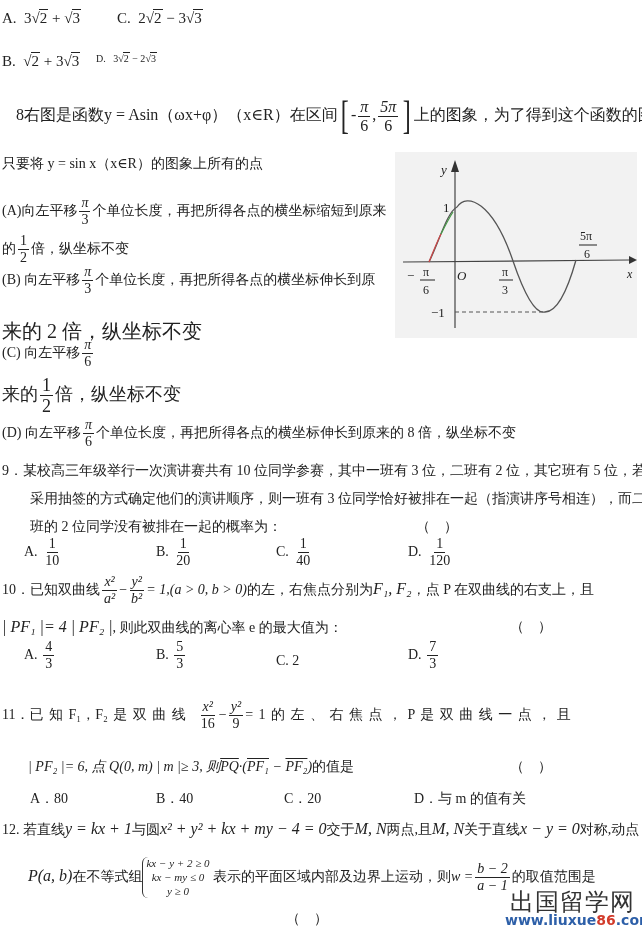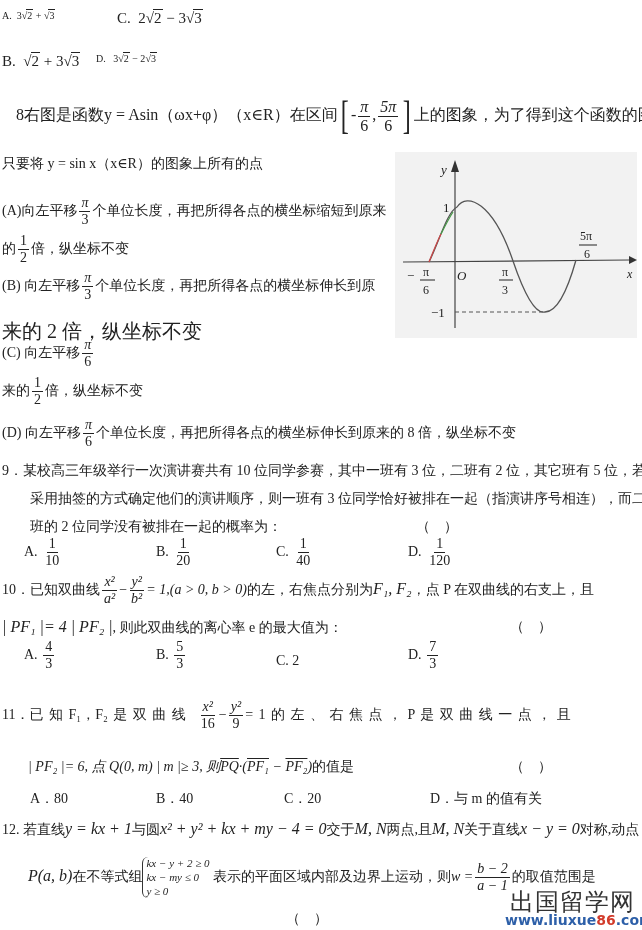--- a/index.html
+++ b/index.html
@@ -8,30 +8,30 @@
   .abs { position:absolute; white-space:nowrap; }
   .it { font-style:italic; }
   .frac { display:inline-flex; flex-direction:column; align-items:center; vertical-align:middle; line-height:1; margin:0 2px; }
   .frac .num { border-bottom:1px solid #222; padding:0 2px 1px; }
   .frac .den { padding:1px 2px 0; }
   .big { font-size:16px; }
   .sqrt { border-top:1px solid #222; padding:0 1px; }
   .rad { margin-right:-1px; }
   .bracket { display:inline-block; vertical-align:middle; font-size:40px; line-height:1; transform:scaleX(0.6); }
   .ovl { text-decoration:overline; }
-  .cases { display:inline-flex; flex-direction:column; vertical-align:middle; border-left:1px solid #333; border-radius:6px 0 0 6px; padding-left:3px; font-size:11px; line-height:1.25; font-style:italic; }
+  .cases { display:inline-flex; flex-direction:column; vertical-align:middle; border-left:1px solid #333; border-radius:6px 0 0 6px; padding-left:3px; font-size:11px; line-height:1.25; font-style:italic;text-align:center; }
   .wm-cn { font-family:"DejaVu Sans",sans-serif; font-size:24px; color:#333; letter-spacing:1px; }
   .wm-url { font-family:"DejaVu Sans",sans-serif; font-size:14px; color:#2d5fa8; font-weight:bold; }
   .wm-url .red { color:#d23b2b; }
   .graph { position:absolute; left:395px; top:152px; width:242px; height:186px; background:#f2f2f2; }
 </style>
 </head>
 <body>
 
-<div class="abs" style="left:2px;top:10px;font-size:10px">
+<div class="abs" style="left:2px;top:10px;font-size:15px">
   <span>A.</span>&nbsp;&nbsp;3<span class="rad">√</span><span class="sqrt">2</span> + <span class="rad">√</span><span class="sqrt">3</span>
 </div>
 <div class="abs" style="left:117px;top:10px;font-size:15px">
   <span>C.</span>&nbsp;&nbsp;2<span class="rad">√</span><span class="sqrt">2</span> − 3<span class="rad">√</span><span class="sqrt">3</span>
 </div>
 <div class="abs" style="left:2px;top:53px;font-size:15px">
   <span>B.</span>&nbsp;&nbsp;<span class="rad">√</span><span class="sqrt">2</span> + 3<span class="rad">√</span><span class="sqrt">3</span>
 </div>
 <div class="abs" style="left:96px;top:53px;font-size:10px">
   <span>D.</span>&nbsp;&nbsp;&nbsp;3<span class="rad">√</span><span class="sqrt">2</span> − 2<span class="rad">√</span><span class="sqrt">3</span>
@@ -53,34 +53,34 @@
       <span class="num it">π</span>
       <span class="den">3</span>
     </span><span>个单位长度，再把所得各点的横坐标缩短到原来</span>
 </div>
 <div class="abs" style="left:2px;top:234px;font-size:14px">
   <span>的</span><span class="frac">
       <span class="num">1</span>
       <span class="den">2</span>
     </span><span>倍，纵坐标不变</span>
 </div>
-<div class="abs" style="left:2px;top:271px;font-size:14px">
+<div class="abs" style="left:2px;top:265px;font-size:14px">
   <span>(B) 向左平移</span><span class="frac">
       <span class="num it">π</span>
       <span class="den">3</span>
     </span><span>个单位长度，再把所得各点的横坐标伸长到原</span>
 </div>
 <div class="abs" style="left:2px;top:318px;font-size:20px">来的 2 倍，纵坐标不变</div>
 <div class="abs" style="left:2px;top:338px;font-size:14px">
   <span>(C) 向左平移</span><span class="frac">
       <span class="num it">π</span>
       <span class="den">6</span>
     </span>
 </div>
-<div class="abs" style="left:2px;top:376px;font-size:14px">
+<div class="abs" style="left:2px;top:376px;font-size:18px">
   <span>来的</span><span class="frac">
       <span class="num">1</span>
       <span class="den">2</span>
     </span><span>倍，纵坐标不变</span>
 </div>
 <div class="abs" style="left:2px;top:418px;font-size:14px">
   <span>(D) 向左平移</span><span class="frac">
       <span class="num it">π</span>
       <span class="den">6</span>
     </span><span>个单位长度，再把所得各点的横坐标伸长到原来的 8 倍，纵坐标不变</span>
@@ -178,21 +178,21 @@
       <span class="den" style="font-style:normal">9</span>
     </span><span>= 1</span>&nbsp;<span>的 左 、 右 焦 点 ， P 是 双 曲 线 一 点 ， 且</span>
 </div>
 <div class="abs" style="left:28px;top:758px;font-size:14px">
   <span class="it">| PF₂ |= 6, 点 Q(0, m) | m |≥ 3, 则</span><span class="it"><span class="ovl">PQ</span>·(<span class="ovl">PF₁</span> − <span class="ovl">PF₂</span>)</span><span>的值是</span>
 </div>
 <div class="abs" style="left:510px;top:758px;font-size:14px">（　）</div>
 <div class="abs" style="left:30px;top:790px;font-size:14px">A．80</div>
 <div class="abs" style="left:156px;top:790px;font-size:14px">B．40</div>
 <div class="abs" style="left:284px;top:790px;font-size:14px">C．20</div>
-<div class="abs" style="left:430px;top:790px;font-size:14px">D．与 m 的值有关</div>
+<div class="abs" style="left:414px;top:790px;font-size:14px">D．与 m 的值有关</div>
 
 <div class="abs" style="left:2px;top:820px;font-size:14px">
   <span>12. 若直线</span><span class="it big">y = kx + 1</span><span>与圆</span><span class="it big">x² + y² + kx + my − 4 = 0</span><span>交于</span><span class="it big">M, N</span><span>两点,且</span><span class="it big">M, N</span><span>关于直线</span><span class="it big">x − y = 0</span><span>对称,动点</span>
 </div>
 <div class="abs" style="left:28px;top:857px;font-size:14px">
   <span class="it big">P(a, b)</span><span>在不等式组</span><span class="cases">
       <span>kx − y + 2 ≥ 0</span>
       <span>kx − my ≤ 0</span>
       <span>y ≥ 0</span>
     </span>

